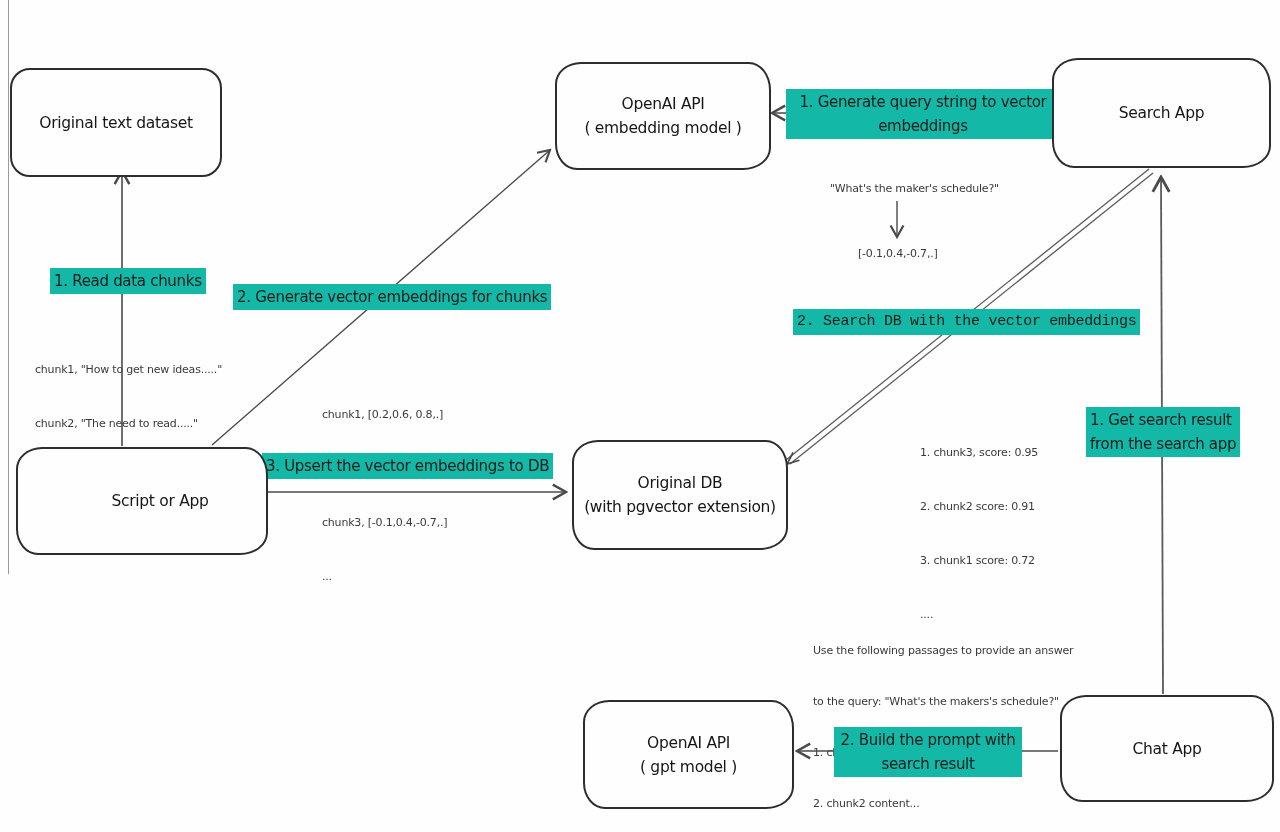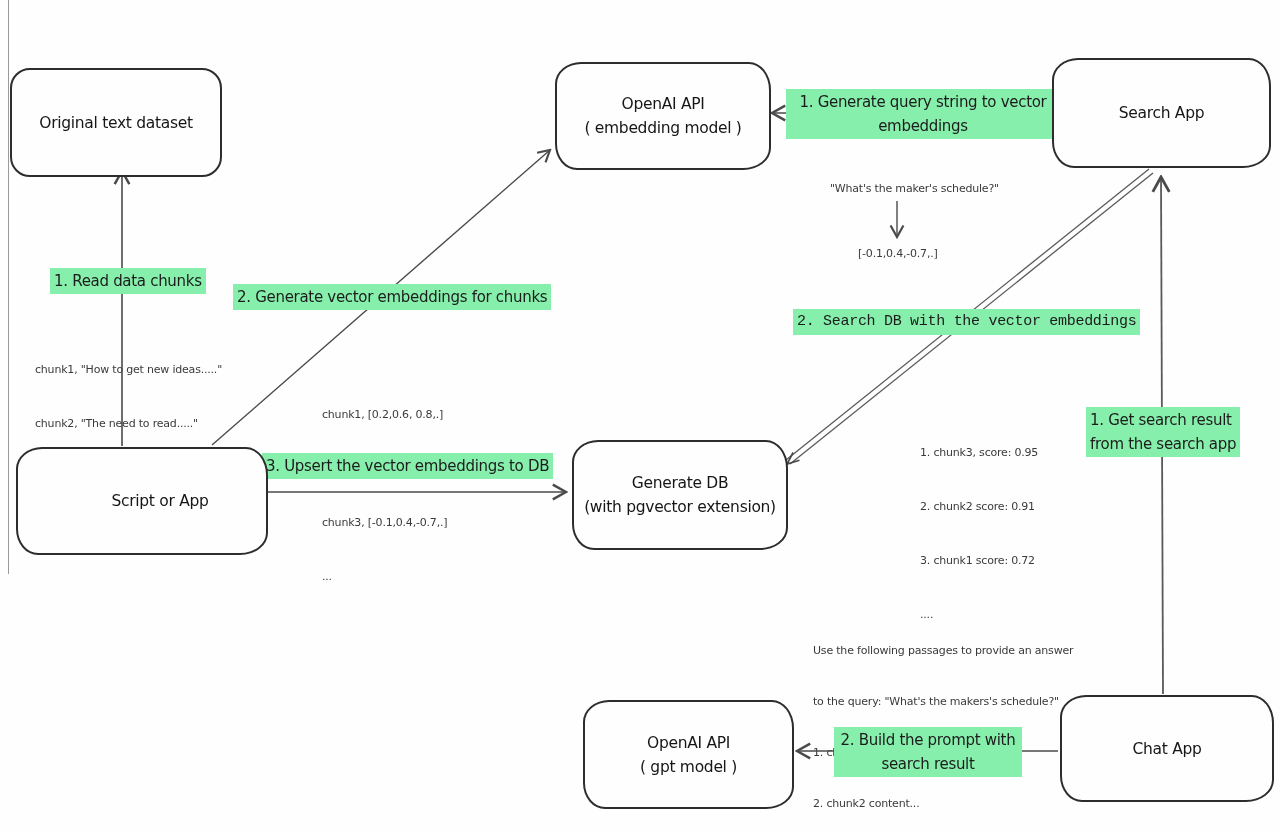--- a/index.html
+++ b/index.html
@@ -3,21 +3,21 @@
 <meta charset="utf-8">
 <style>
   html,body{margin:0;padding:0;background:#ffffff;}
   body{width:1280px;height:832px;overflow:hidden;
        font-family:"DejaVu Sans","Liberation Sans",sans-serif;color:#1e1e1e;}
   .canvas{position:relative;width:1280px;height:832px;background:#fefefe;}
   .edges{position:absolute;left:0;top:0;width:1280px;height:832px;z-index:2;}
   .annot{position:absolute;z-index:1;font-size:11px;letter-spacing:-0.2px;
          line-height:18px;color:#3a3a3a;white-space:pre;}
   .annot.tight{line-height:17px;}
-  .edge-label{position:absolute;z-index:3;background:#86efac;font-size:15px;
+  .edge-label{position:absolute;z-index:3;background:#14b8a6;font-size:15px;
               letter-spacing:-0.3px;line-height:24px;color:#1c1c1c;padding:1px 4px;
               white-space:nowrap;}
   .edge-label.center{text-align:center;white-space:normal;}
   .box{position:absolute;z-index:4;background:#fefefe;border:2px solid #2d2d2d;
        border-radius:26px 22px 28px 22px / 22px 28px 22px 26px;
        display:flex;flex-direction:column;align-items:center;justify-content:center;
        font-size:15.5px;letter-spacing:-0.3px;line-height:24px;color:#161616;
        text-align:center;}
   .page-edge{position:absolute;z-index:0;left:8px;top:0;width:1px;height:574px;
              background:#9a9a9a;}
@@ -121,21 +121,21 @@
 
   <div class="box" style="left:1052px;top:58px;width:215px;height:106px;text-align:center;">
     <div>Search App</div>
   </div>
 
   <div class="box" style="left:16px;top:447px;width:212px;height:104px;padding-left:36px;">
     <div>Script or App</div>
   </div>
 
   <div class="box" style="left:572px;top:440px;width:212px;height:106px;">
-    <div>Generate DB</div>
+    <div>Original DB</div>
     <div>(with pgvector extension)</div>
   </div>
 
   <div class="box" style="left:583px;top:700px;width:207px;height:105px;">
     <div>OpenAI API</div>
     <div>( gpt model )</div>
   </div>
 
   <div class="box" style="left:1060px;top:695px;width:210px;height:103px;">
     <div>Chat App</div>

